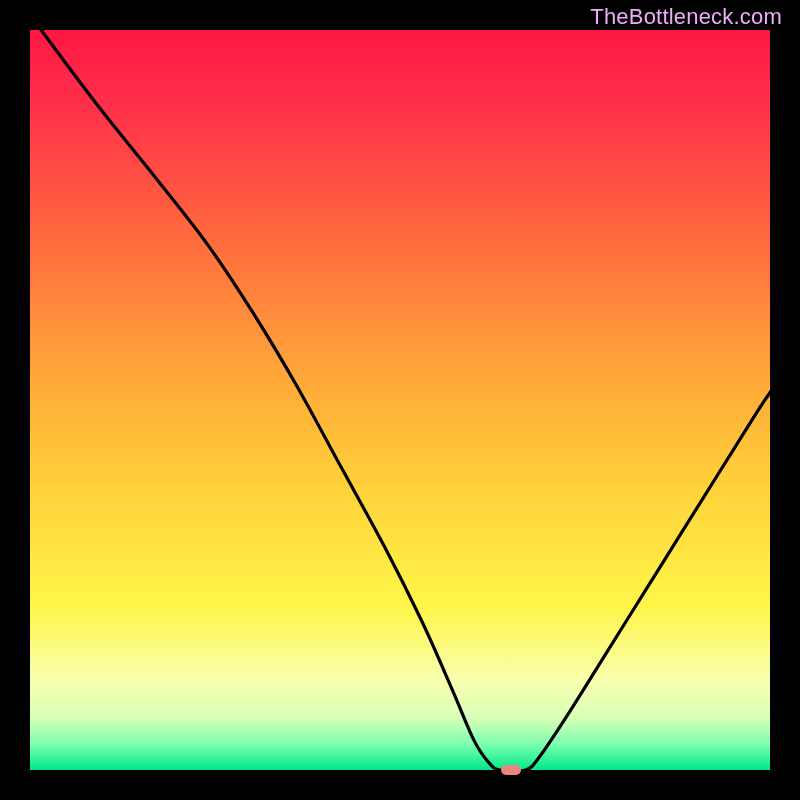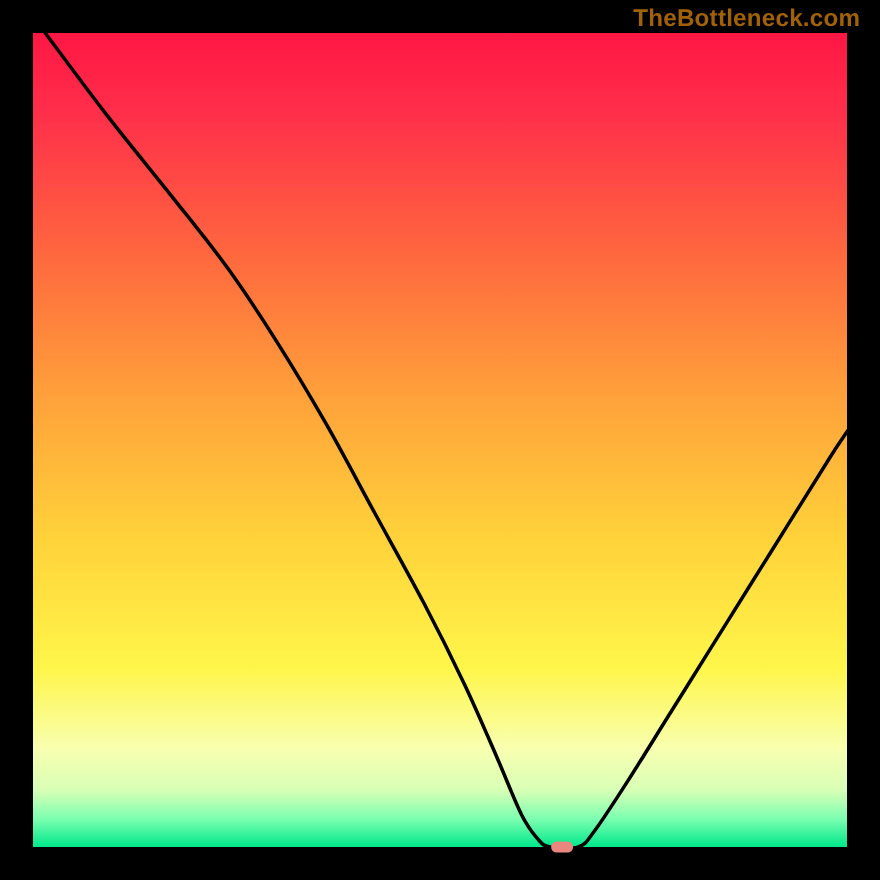--- a/index.html
+++ b/index.html
@@ -14,23 +14,23 @@
   .frame {
     position: relative;
     width: 800px;
     height: 800px;
     background: #000;
   }
   .watermark {
     position: absolute;
     top: 4px;
     right: 18px;
-    color: #a16207;
+    color: #f0abfc;
     font-size: 22px;
-    font-weight: 700;
+    font-weight: 400;
     letter-spacing: 0.2px;
     z-index: 10;
     text-align: right;
   }
   .plot {
     position: absolute;
     display: block;
   }
 </style>
 </head>

